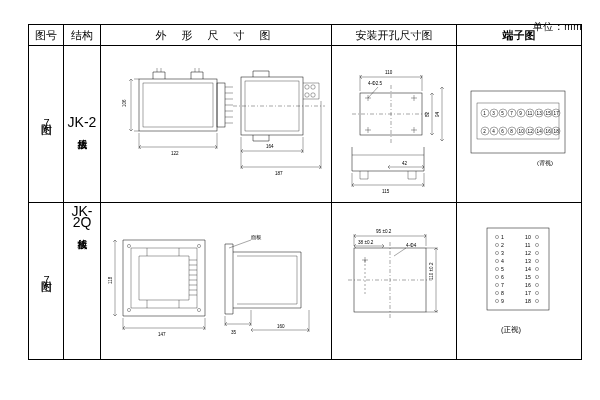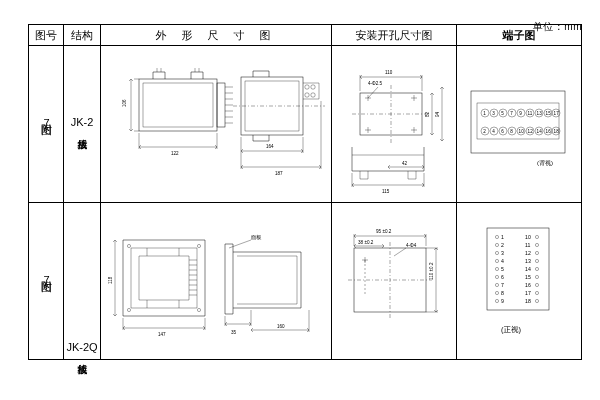--- a/index.html
+++ b/index.html
@@ -63,21 +63,21 @@
     display: inline-block;
     letter-spacing: 1px;
   }
 
   .struct {
     font-size: 9.5px;
     line-height: 11px;
   }
   .struct .model {
     font-family: "Liberation Sans", sans-serif;
-    font-size: 11px;
+    font-size: 14px;
   }
   .struct .vtext2 {
     writing-mode: vertical-rl;
     text-orientation: upright;
     font-size: 10px;
     letter-spacing: 0px;
     line-height: 12px;
   }
 
   .drawwrap { position: relative; width: 100%; height: 100%; text-align: right; }
@@ -309,21 +309,21 @@
             </svg>
           </div>
         </td>
       </tr>
 
       <tr class="rowbody">
         <td>
           <span class="vtext">附图7</span>
         </td>
         <td class="struct">
-          <div style="display:flex;flex-direction:column;align-items:center;justify-content:flex-end;height:150px;">
+          <div style="display:flex;flex-direction:column;align-items:center;justify-content:flex-start;height:150px;">
             <span class="model">JK-2Q</span>
             <span class="vtext2" style="margin-top:3px;">板前接线</span>
           </div>
         </td>
 
         <td>
           <div class="drawwrap">
             <svg width="228" height="155" viewBox="0 0 228 155">
 
               <path d="M22,36 L22,112 L104,112 L104,36 Z" class="st"></path>

